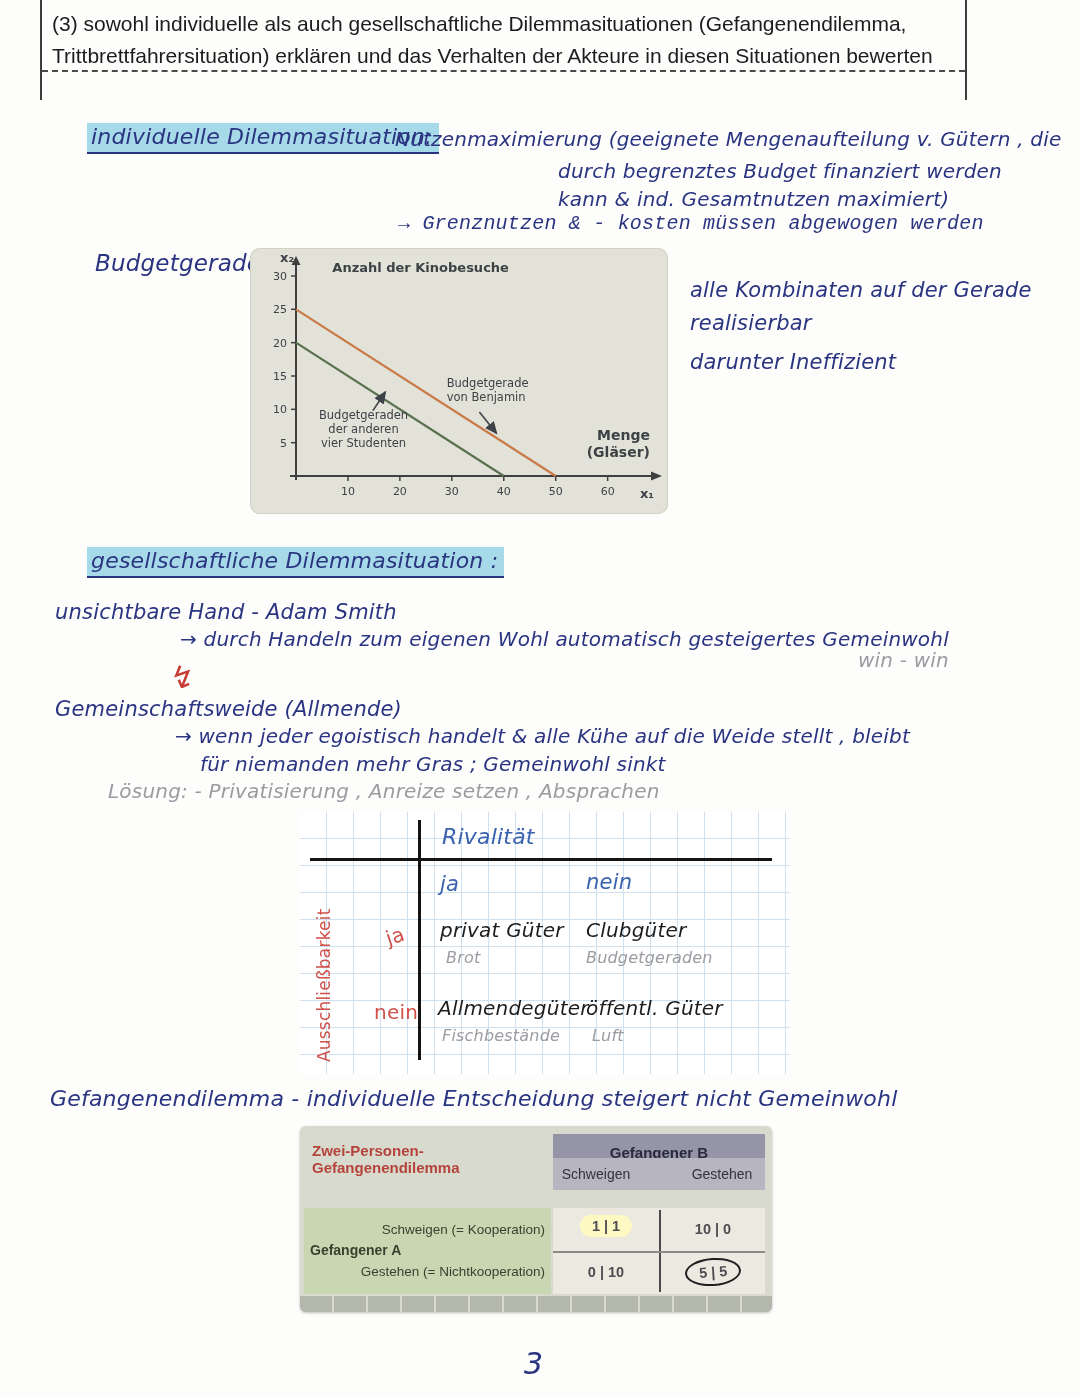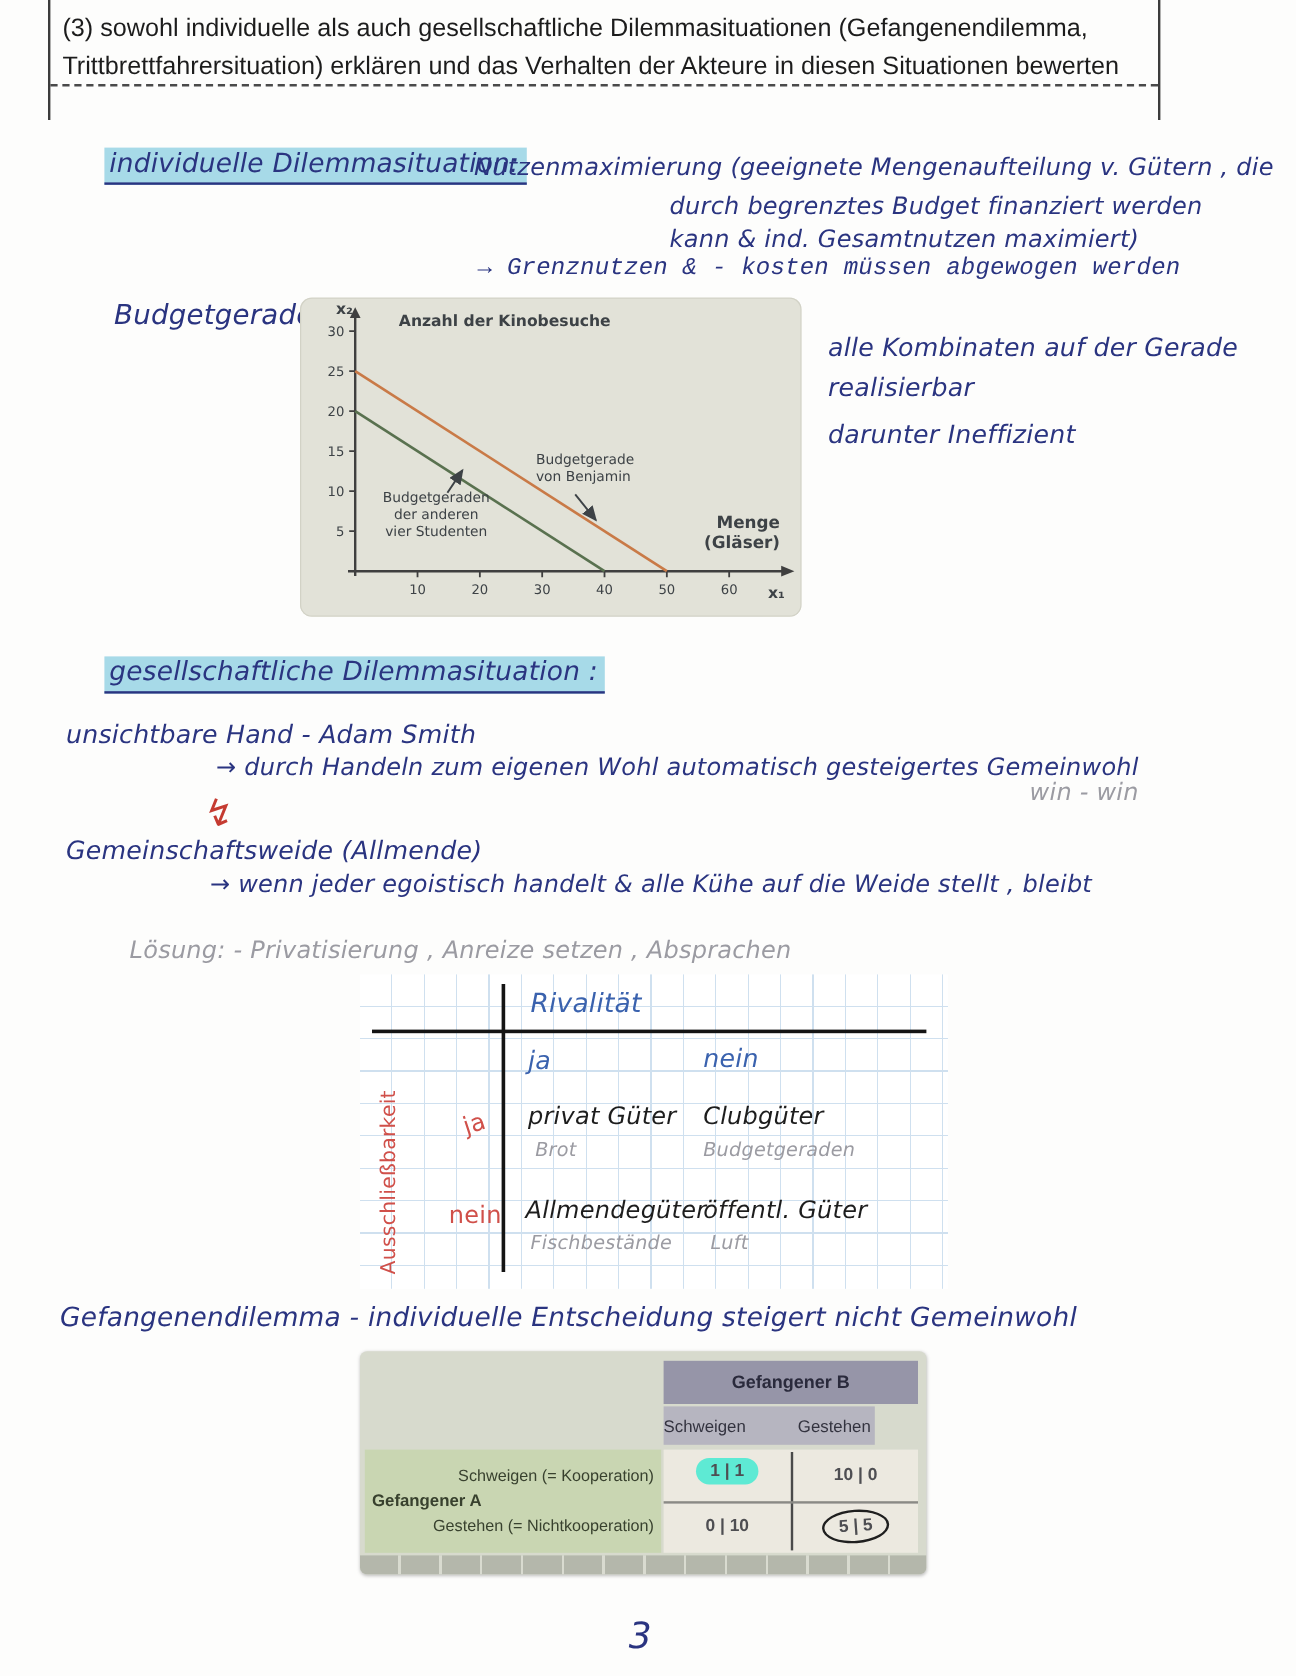--- a/index.html
+++ b/index.html
@@ -30,21 +30,21 @@
   .tbl-line{background:#141414;}
   .rot-red{writing-mode:vertical-rl;transform:rotate(180deg);}
   
   .photo{background:#d7dacd;border-radius:6px;box-shadow:0 1px 3px rgba(0,0,0,.25);}
   .band-b{background:#9695a8;color:#2a2a3c;font-weight:bold;font-size:15px;
           display:flex;align-items:center;justify-content:center;}
   .band-sub{background:#b6b5c0;color:#33333f;font-size:14px;display:flex;}
   .band-sub span{flex:1;text-align:center;line-height:32px;}
   .green-blk{background:#c9d6b2;color:#38412e;font-size:13.5px;}
   .payoff{background:#ece9e0;color:#4e4e52;font-weight:bold;font-size:14.5px;}
-  .pill-pink{background:#5eead4;border-radius:14px;padding:3px 12px;}
+  .pill-pink{background:#fef9c3;border-radius:14px;padding:3px 12px;}
   .circ{border:2.5px solid #1f1f1f;border-radius:50%;padding:4px 12px;transform:rotate(-4deg);display:inline-block;}
   .strip{background:#b4b7ab;background-image:repeating-linear-gradient(to right,transparent 0 32px,#d9dbd0 32px 34px);}
 </style>
 </head>
 <body>
 
 <div id="page">
 
   <div class="abs hdr-line-v" style="left:40px;top:0;height:100px;"></div>
   <div class="abs hdr-line-v" style="left:965px;top:0;height:100px;"></div>
@@ -120,20 +120,21 @@
     <span class="hl">gesellschaftliche Dilemmasituation :</span>
   </div>
 
   <div class="abs hw" style="left:55px;top:600px;font-size:21px;">unsichtbare Hand - Adam Smith</div>
   <div class="abs hw" style="left:180px;top:627px;font-size:20px;">→ durch Handeln zum eigenen Wohl automatisch gesteigertes Gemeinwohl</div>
   <div class="abs hw hw-gray" style="left:858px;top:648px;font-size:20px;">win - win</div>
 
   <div class="abs hw-red" style="left:170px;top:660px;font-size:30px;transform:rotate(12deg);color:#c53b31;">↯</div>
   <div class="abs hw" style="left:55px;top:697px;font-size:21px;">Gemeinschaftsweide (Allmende)</div>
   <div class="abs hw" style="left:175px;top:724px;font-size:20px;">→ wenn jeder egoistisch handelt &amp; alle Kühe auf die Weide stellt , bleibt</div>
+  <div class="abs hw" style="left:200px;top:752px;font-size:20px;">für niemanden mehr Gras ; Gemeinwohl sinkt</div>
   <div class="abs hw hw-gray" style="left:108px;top:779px;font-size:20px;">Lösung:   -  Privatisierung , Anreize setzen , Absprachen</div>
 
   <div class="abs gpaper" style="left:300px;top:812px;width:490px;height:262px;">
     <div class="abs tbl-line" style="left:10px;top:46px;width:462px;height:3px;"></div>
     <div class="abs tbl-line" style="left:118px;top:8px;width:3px;height:240px;"></div>
 
     <div class="abs hw hw-blue" style="left:142px;top:12px;font-size:22px;">Rivalität</div>
     <div class="abs hw hw-blue" style="left:140px;top:60px;font-size:21px;">ja</div>
     <div class="abs hw hw-blue" style="left:286px;top:58px;font-size:21px;">nein</div>
 
@@ -147,23 +148,24 @@
     <div class="abs hw hw-gray" style="left:286px;top:136px;font-size:16px;">Budgetgeraden</div>
     <div class="abs hw hw-black" style="left:138px;top:184px;font-size:20px;">Allmendegüter</div>
     <div class="abs hw hw-gray" style="left:142px;top:214px;font-size:16px;">Fischbestände</div>
     <div class="abs hw hw-black" style="left:286px;top:184px;font-size:20px;">öffentl. Güter</div>
     <div class="abs hw hw-gray" style="left:292px;top:214px;font-size:16px;">Luft</div>
   </div>
 
   <div class="abs hw" style="left:50px;top:1086px;font-size:22px;">Gefangenendilemma  -  individuelle Entscheidung steigert nicht Gemeinwohl</div>
 
   <div class="abs photo" style="left:300px;top:1126px;width:472px;height:186px;">
+    <div class="abs" style="left:12px;top:16px;width:240px;color:#b5433c;font-weight:bold;font-size:15px;">Zwei-Personen-Gefangenendilemma</div>
 
     <div class="abs band-b" style="left:253px;top:8px;width:212px;height:36px;">Gefangener B</div>
-    <div class="abs band-sub" style="left:253px;top:46px;width:176px;height:32px;gap:40px;">
+    <div class="abs band-sub" style="left:253px;top:32px;width:212px;height:32px;gap:40px;">
       <span>Schweigen</span>
       <span>Gestehen</span>
     </div>
 
     <div class="abs green-blk" style="left:4px;top:82px;width:247px;height:86px;">
       <span class="abs" style="left:6px;top:34px;font-weight:bold;font-size:14px;">Gefangener A</span>
       <span class="abs" style="right:6px;top:14px;">Schweigen (= Kooperation)</span>
       <span class="abs" style="right:6px;top:56px;">Gestehen (= Nichtkooperation)</span>
     </div>
 

